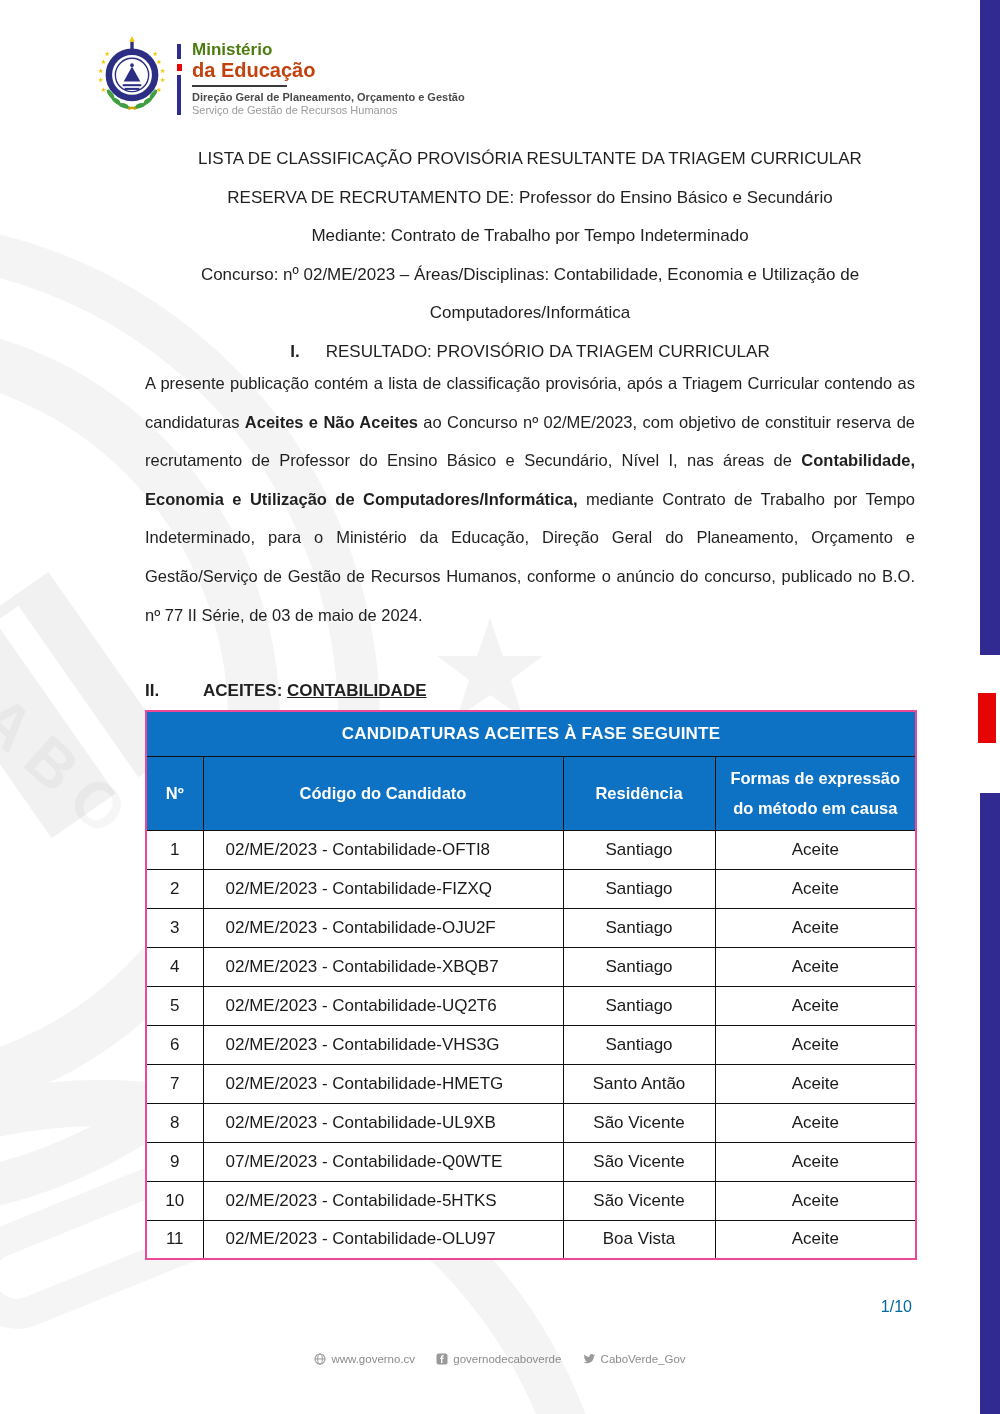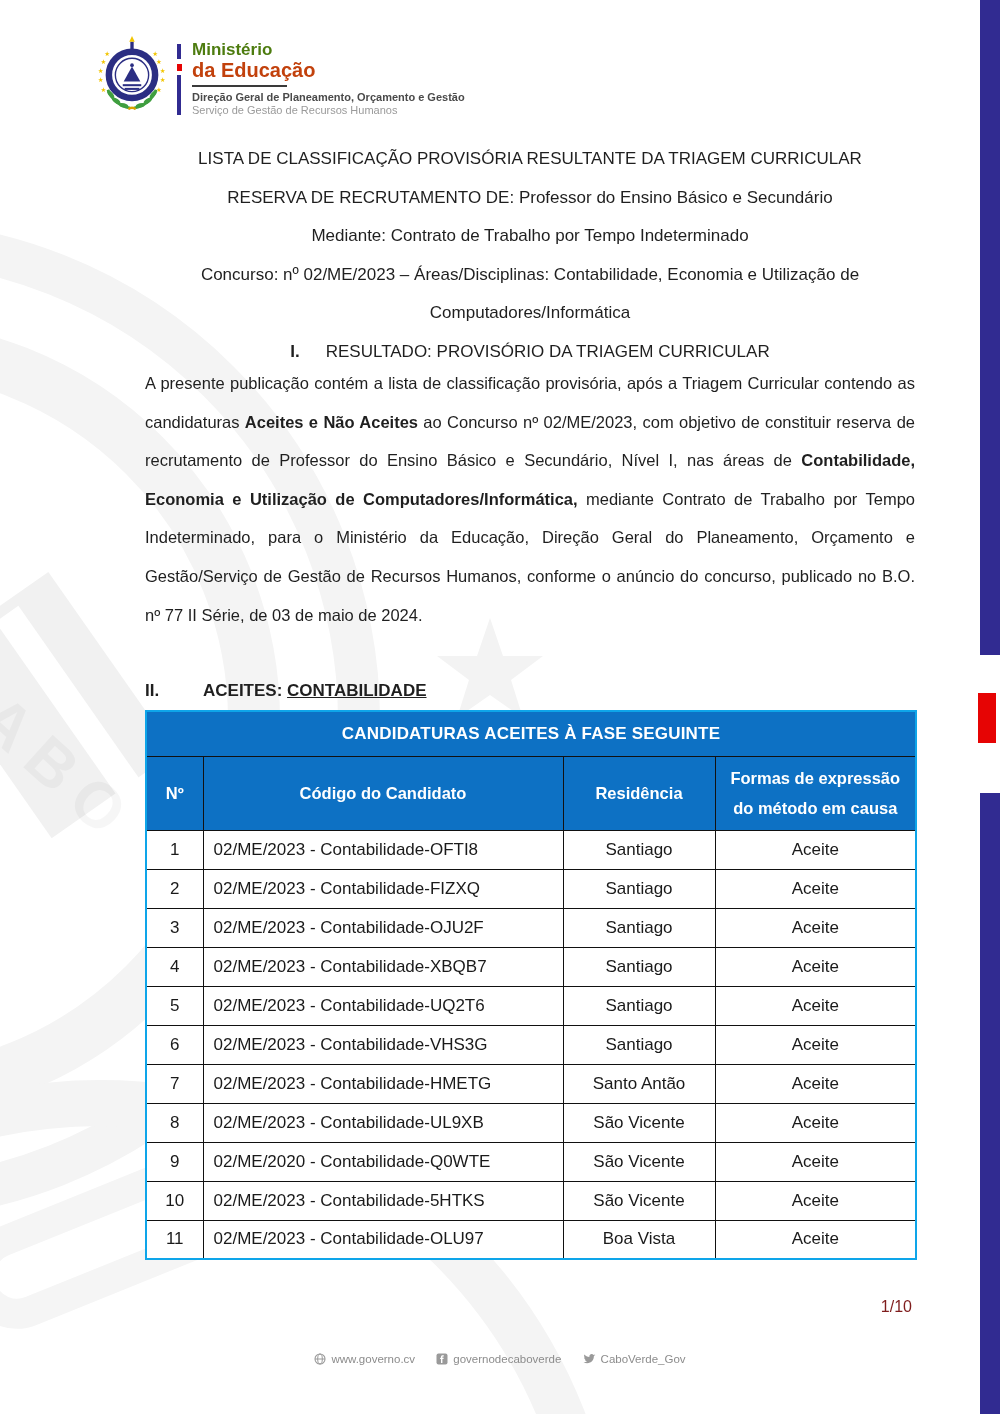--- a/index.html
+++ b/index.html
@@ -54,34 +54,34 @@
   .sec1 .num { font-weight:bold; display:inline-block; margin-right:26px; }
   .para { top:364px; text-align:justify; line-height:38.6px; font-size:16.5px; }
   .para .b { font-weight:bold; }
   .sec2 { top:672px; font-size:17px; font-weight:bold; line-height:38px; }
   .sec2 .num { display:inline-block; width:58px; }
   .sec2 .u { text-decoration:underline; }
   
   .tablewrap { top:710px; }
   table { border-collapse:collapse; width:770px; table-layout:fixed; }
   table, th, td { border:1px solid #111; }
-  table { border:2px solid #0ea5e9; }
+  table { border:2px solid #ec4899; }
   .t-title th {
     background:var(--blue); color:#fff; font-size:17px; font-weight:bold;
     height:45px; text-align:center; letter-spacing:0.2px;
   }
   .t-head th {
     background:var(--blue); color:#fff; font-size:16.5px; font-weight:bold;
     height:74px; text-align:center; line-height:30px; padding:0 14px;
   }
   tbody td { height:39px; font-size:17px; color:#1a1a1a; background:#fff; }
   td.c-num, td.c-res, td.c-status { text-align:center; }
-  td.c-code { text-align:left; padding-left:10px; }
-  
-  .pagenum { position:absolute; right:88px; top:1298px; font-size:16px; color:#7f1d1d; z-index:2; }
+  td.c-code { text-align:left; padding-left:22px; }
+  
+  .pagenum { position:absolute; right:88px; top:1298px; font-size:16px; color:#0369a1; z-index:2; }
   .social { position:absolute; left:0; top:1336px; width:1000px; text-align:center; z-index:2;
             font-size:11.5px; color:#8c8c8c; }
   .social .item { display:inline-flex; align-items:center; margin:17px 9px; gap:5px; vertical-align:middle; }
   .social svg { display:block; }
 </style>
 </head>
 <body>
 
 <div class="wm wm-ring wm-ring-b"></div>
 <div class="wm wm-ring wm-ring-a"></div>
@@ -227,21 +227,21 @@
           <td class="c-status">Aceite</td>
         </tr>
         <tr>
           <td class="c-num">8</td>
           <td class="c-code">02/ME/2023 - Contabilidade-UL9XB</td>
           <td class="c-res">São Vicente</td>
           <td class="c-status">Aceite</td>
         </tr>
         <tr>
           <td class="c-num">9</td>
-          <td class="c-code">02/ME/2020 - Contabilidade-Q0WTE</td>
+          <td class="c-code">07/ME/2023 - Contabilidade-Q0WTE</td>
           <td class="c-res">São Vicente</td>
           <td class="c-status">Aceite</td>
         </tr>
         <tr>
           <td class="c-num">10</td>
           <td class="c-code">02/ME/2023 - Contabilidade-5HTKS</td>
           <td class="c-res">São Vicente</td>
           <td class="c-status">Aceite</td>
         </tr>
         <tr>

